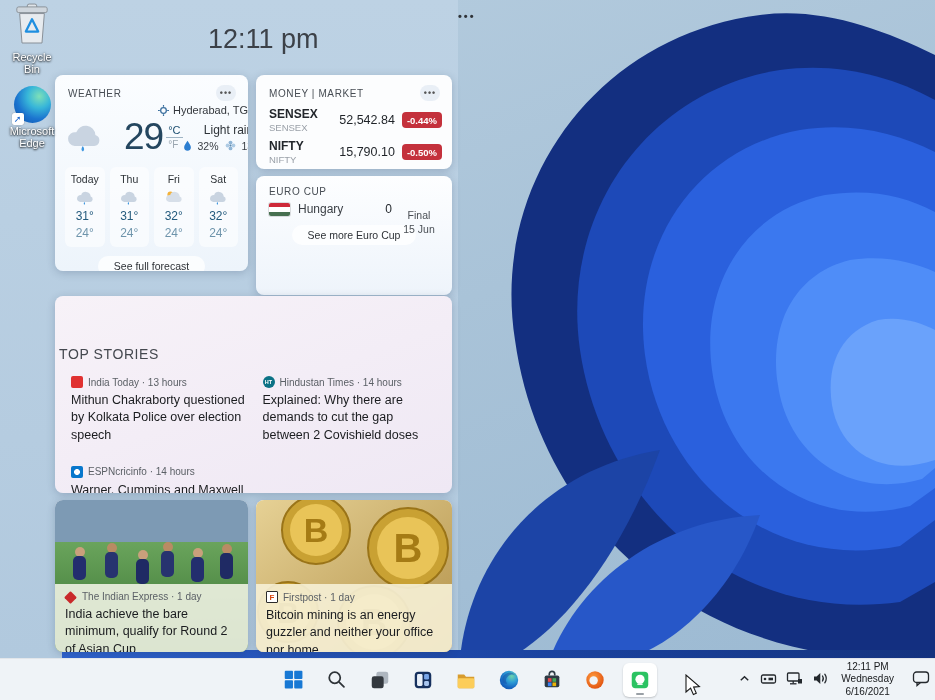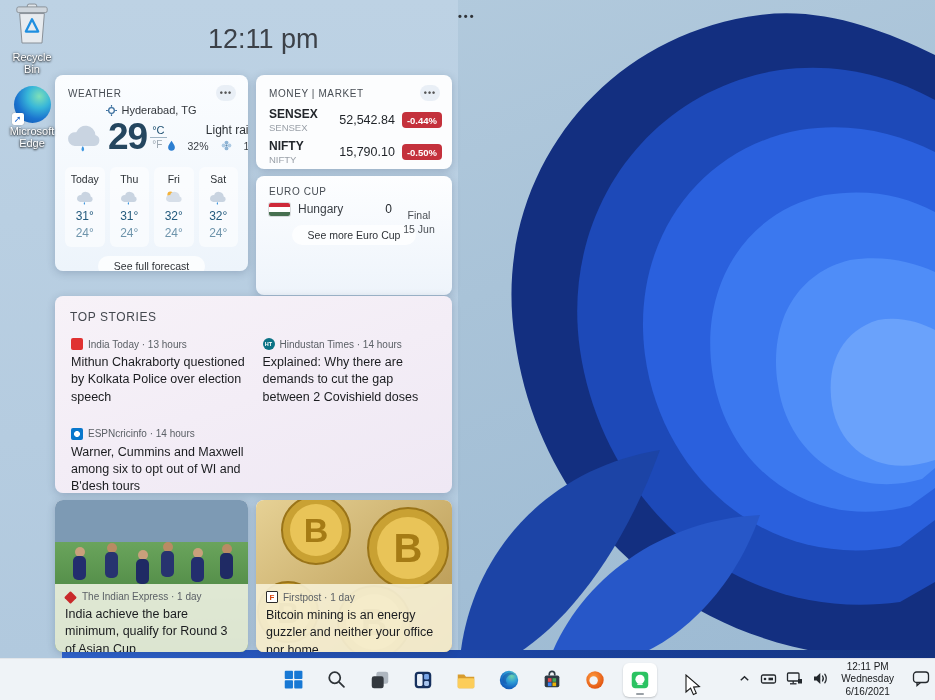--- a/index.html
+++ b/index.html
@@ -32,30 +32,30 @@
   .card-title { font-size:10px; letter-spacing:.6px; color:#474d54; }
   .dots-btn { width:20px; height:16px; border-radius:8px; background:#e9eff6;
               color:#555; font-size:9px; letter-spacing:1px; font-weight:bold;
               line-height:16px; text-align:center; }
   .pill { display:block; margin:9px auto 17px; background:rgba(255,255,255,.78);
           border-radius:11px; padding:4px 16px; font-size:10.5px; color:#2e3237; }
 
   
   .weather { left:55px; top:75px; width:193px; height:196px;
              background:linear-gradient(180deg,#fbfdff,#edf4fb); }
-  .loc { display:flex; justify-content:center; align-items:center; gap:4px;
+  .loc { display:flex; justify-content:flex-end; align-items:center; gap:4px;
          margin-top:3px; font-size:11px; color:#33373c; }
   .current { display:flex; align-items:center; padding:0 12px 0 9px; }
   .w-big { width:40px; height:30px; flex:none; }
-  .temp { font-size:37px; color:#24465f; letter-spacing:-1px; margin-left:4px;font-weight:bold; }
+  .temp { font-size:37px; color:#24465f; letter-spacing:-1px; margin-left:20px; }
   .units { display:flex; flex-direction:column; margin-left:3px; align-items:flex-start; }
   .unit-c { font-size:11px; color:#1d4f71; border-bottom:1px solid #9fb4c4; padding:0 2px 1px; }
   .unit-f { font-size:10px; color:#9aa6b0; padding:1px 2px 0; }
   .cond { margin-left:auto; text-align:right; font-size:12px; color:#2e3338; }
-  .stats { display:flex; justify-content:flex-end; align-items:flex-start; gap:12px;
+  .stats { display:flex; justify-content:flex-end; align-items:flex-start; gap:6px;
            font-size:10.5px; color:#3a3f45; margin-top:3px; }
   .forecast { display:flex; gap:5px; padding:9px 10px 0; }
   .fc-col { flex:1; background:rgba(255,255,255,.55); border-radius:6px;
             text-align:center; padding:6px 0 7px; }
   .fc-day { font-size:10.5px; color:#2c3136; }
   .fc-ic { width:20px; height:15px; margin:5px auto 2px; display:block; }
   .fc-hi { font-size:12px; color:#235a7d; margin-top:4px; }
   .fc-lo { font-size:12px; color:#6e94ab; margin-top:3px; }
 
   
@@ -80,21 +80,21 @@
   .eu-name { font-size:12px; color:#3a3f45; margin-left:8px; }
   .eu-name.win { font-weight:bold; color:#1c1f23; }
   .eu-score { margin-left:auto; font-size:12px; color:#24282d; }
   .eu-marker { font-size:7px; color:#24282d; margin-left:2px; }
   .eu-meta { position:absolute; right:10px; top:32px; width:46px; text-align:center;
              font-size:10.5px; color:#4a4f55; line-height:14px; }
 
   
   .stories { left:55px; top:296px; width:397px; height:197px;
              background:linear-gradient(160deg,#f7f2f8,#efe8f4); }
-  .st-title { font-size:12px; letter-spacing:.6px; color:#44484f; padding:14px 0 0 15px; }
+  .st-title { font-size:14px; letter-spacing:.6px; color:#44484f; padding:14px 0 0 4px;margin-top:36px; }
   .st-grid { display:grid; grid-template-columns:1fr 1fr; column-gap:16px; row-gap:22px;
              padding:14px 14px 0 16px; }
   .story {}
   .src-row { display:flex; align-items:center; gap:5px; font-size:10px; color:#5b6066; }
   .headline { font-size:12.5px; color:#1a1c1f; line-height:1.38; margin-top:4px; }
   .lg { width:12px; height:12px; flex:none; display:inline-flex;
         align-items:center; justify-content:center; }
   .lg-it { background:#e03131; border-radius:2px; }
   .lg-ht { background:#0b7285; border-radius:50%; color:#fff; font-size:5.5px; font-weight:bold; }
   .lg-tp { background:#e8590c; border-radius:50%; }
@@ -356,21 +356,21 @@
           <rect x="136" y="57" width="13" height="25" rx="5" fill="#232e6e"></rect>
         <circle cx="172" cy="49" r="5" fill="#b98b64"></circle>
           <rect x="165" y="53" width="13" height="26" rx="5" fill="#1f2a64"></rect>
       </g>
     </svg>
     <div class="caption">
       <div class="src-row">
         <span class="lg lg-ie"></span>
         <span>The Indian Express · 1 day</span>
       </div>
-      <div class="headline">India achieve the bare minimum, qualify for Round 3 of Asian Cup</div>
+      <div class="headline">India achieve the bare minimum, qualify for Round 2 of Asian Cup</div>
     </div>
   </section>
 
   <section class="card news2">
     <svg class="news-img" viewBox="0 0 196 152" preserveAspectRatio="none">
       <rect width="196" height="152" fill="url(#coinBg)"></rect>
       <g font-family="Liberation Sans, sans-serif" font-weight="bold" text-anchor="middle">
         <circle cx="60" cy="30" r="34" fill="#c9a133" stroke="#9a7418" stroke-width="2"></circle>
         <circle cx="60" cy="30" r="26" fill="#e9c458"></circle>
           <text x="60" y="42" font-size="34" fill="#a57b15">B</text>

